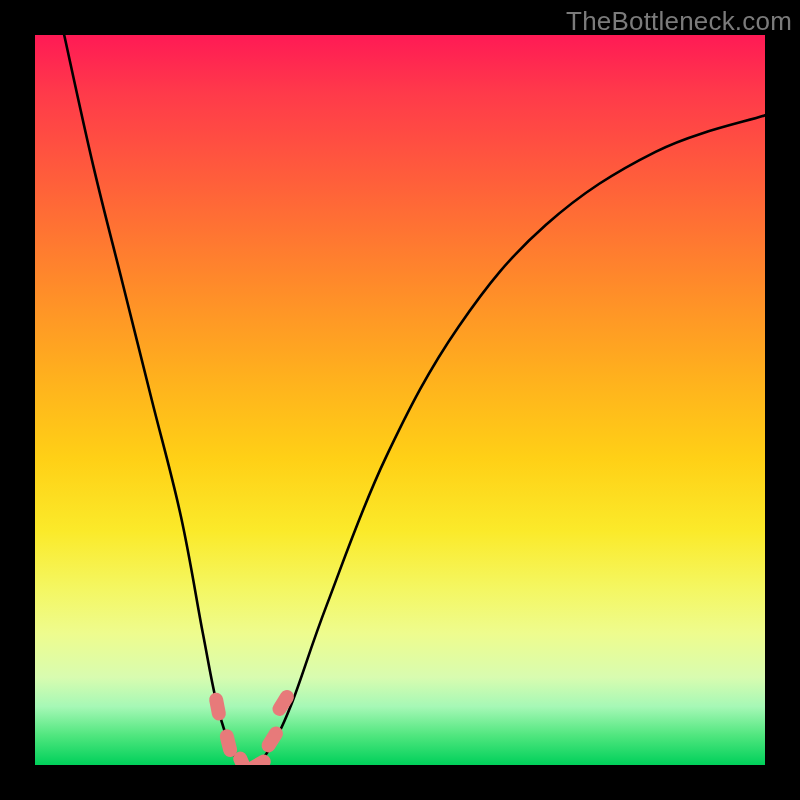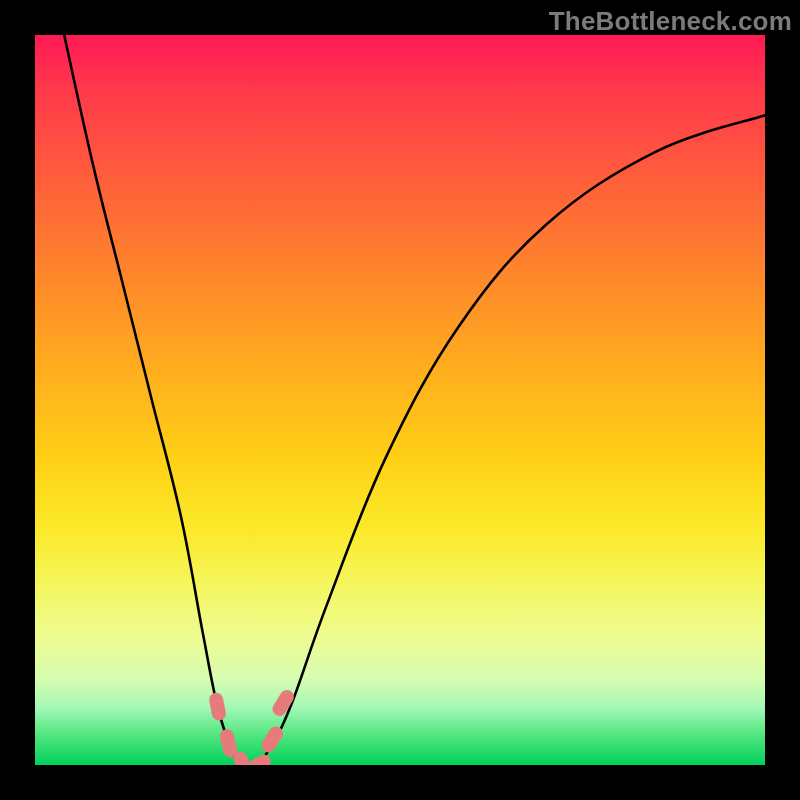--- a/index.html
+++ b/index.html
@@ -42,21 +42,21 @@
       #00d05a 100%
     );
   }
   .watermark {
     position: absolute;
     top: 6px;
     right: 8px;
     color: #7b7b7b;
     font-size: 26px;
     letter-spacing: 0.2px;
-    font-weight: 700;
+    font-weight: 400;
     user-select: none;
     margin-left: 8px;
   }
   svg.curve {
     position: absolute;
     top: 0;
     left: 0;
     width: 730px;
     height: 730px;
   }

